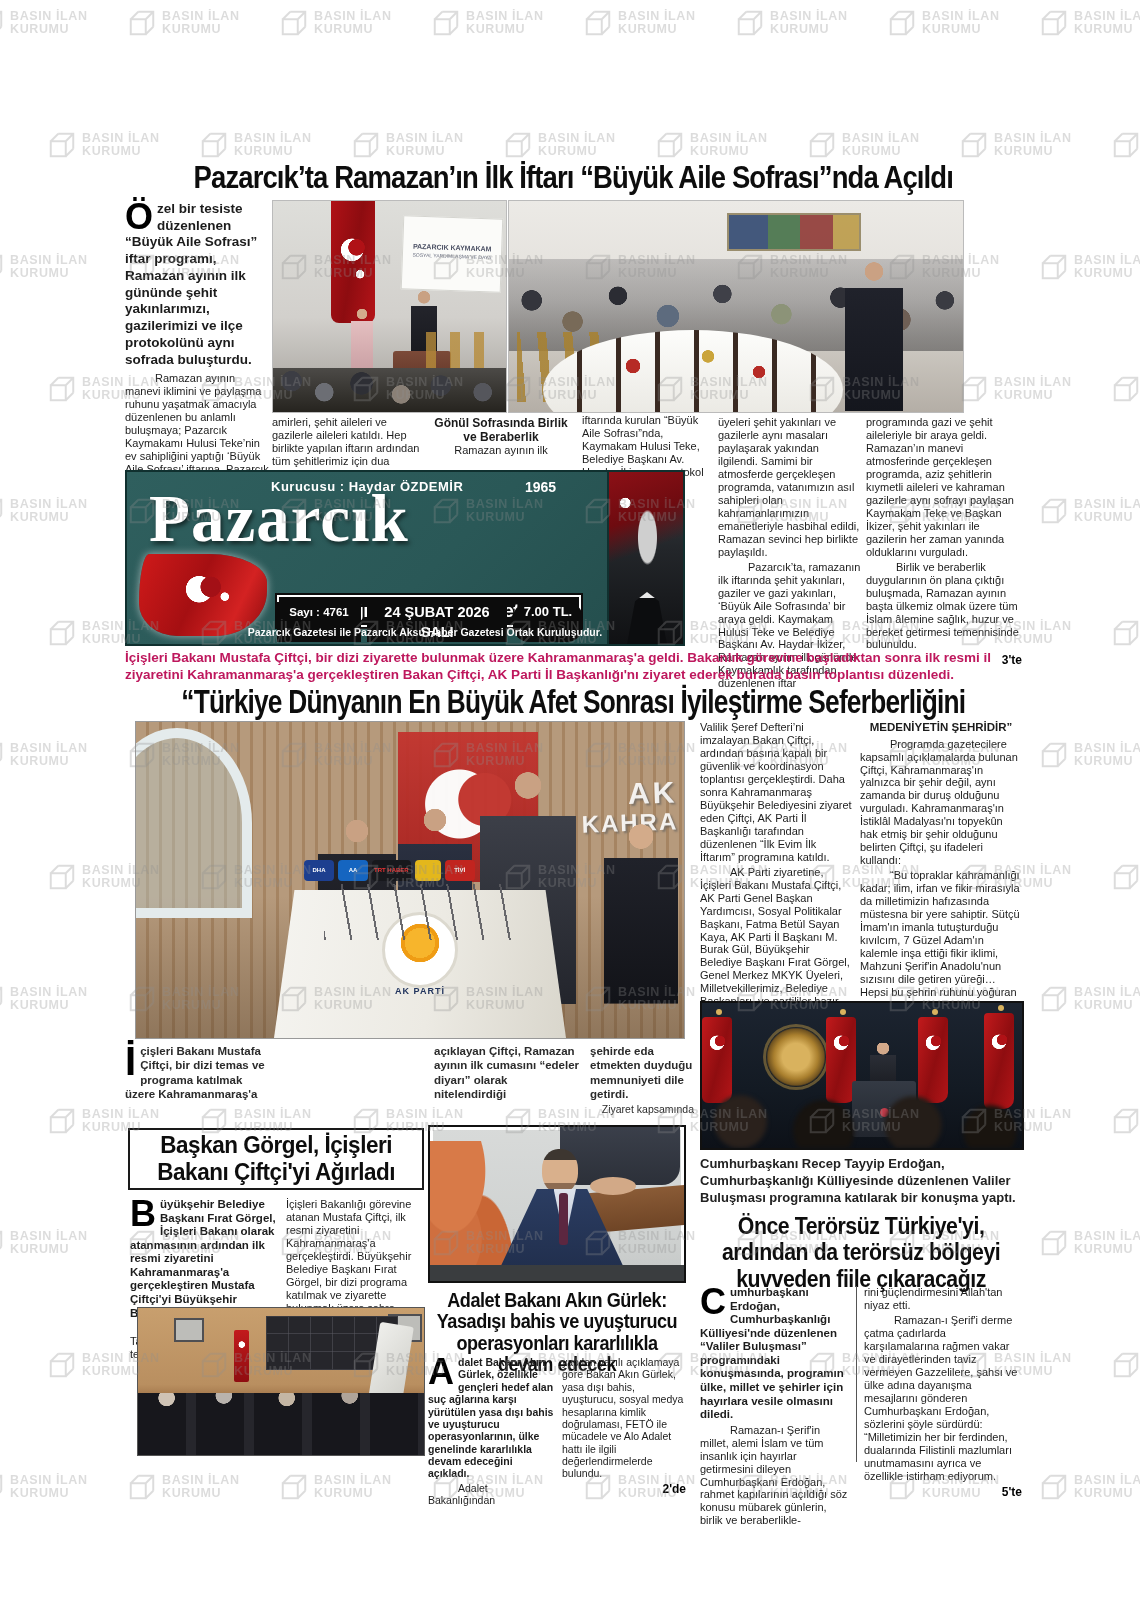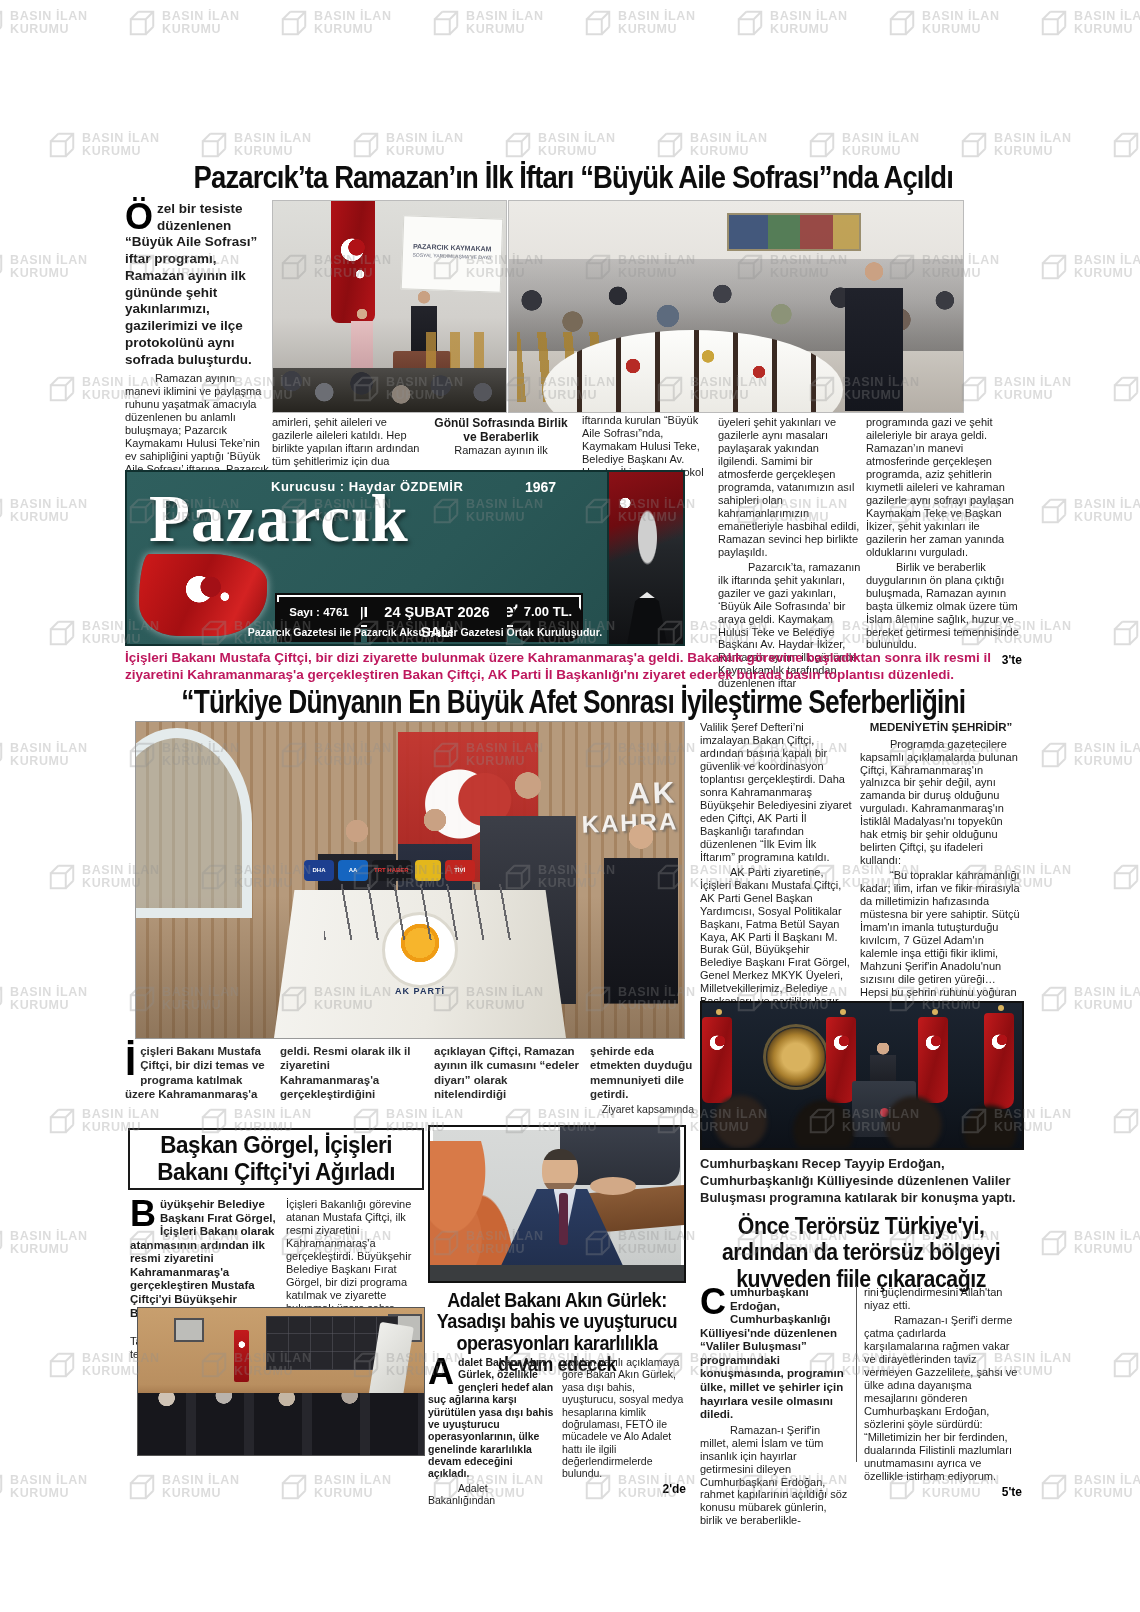--- a/index.html
+++ b/index.html
@@ -294,21 +294,21 @@
   </div>
   <div class="abs bodytxt" style="left:866px;top:416px;width:156px;">
     <p>programında gazi ve şehit aileleriyle bir araya geldi. Ramazan’ın manevi atmosferinde gerçekleşen programda, aziz şehitlerin kıymetli aileleri ve kahraman gazilerle aynı sofrayı paylaşan Kaymakam Teke ve Başkan İkizer, şehit yakınları ile gazilerin her zaman yanında olduklarını vurguladı.</p>
     <p class="indent">Birlik ve beraberlik duygularının ön plana çıktığı buluşmada, Ramazan ayının başta ülkemiz olmak üzere tüm İslam âlemine sağlık, huzur ve bereket getirmesi temennisinde bulunuldu.</p>
     <div class="cont-mark">3'te</div>
   </div>
 
   <div id="masthead" class="abs" style="left:125px;top:470px;width:560px;height:176px;box-sizing:border-box;">
     <div id="mh-ataturk" class="abs" style="right:0;top:0;width:74px;height:100%;"></div>
     <div id="mh-founder" class="abs" style="left:108px;top:7px;">Kurucusu : Haydar ÖZDEMİR</div>
-    <div id="mh-year" class="abs" style="left:398px;top:7px;">1967</div>
+    <div id="mh-year" class="abs" style="left:398px;top:7px;">1965</div>
     <div id="mh-title" class="abs" style="left:22px;top:8px;">Pazarcık</div>
     <div id="mh-flag" class="abs" style="left:12px;top:82px;width:128px;height:82px;"></div>
     <div id="mh-slogan" class="abs" style="left:150px;top:92px;width:300px;height:28px;margin-top:31px;">Bağımsız Siyasi Gazete</div>
     <div class="abs" style="left:150px;top:130px;width:306px;display:flex;gap:6px;">
       <div class="mh-box" style="width:84px;font-size:11.5px;font-weight:bold;line-height:20px;">Sayı : 4761</div>
       <div class="mh-box" style="flex:1;font-size:14.5px;font-weight:bold;line-height:20px;">24 ŞUBAT 2026 SALI</div>
       <div class="mh-box" style="width:70px;font-size:13px;font-weight:bold;line-height:20px;border-radius:16px;">7.00 TL.</div>
     </div>
     <div id="mh-footer" class="abs" style="left:118px;top:154px;width:360px;">Pazarcık Gazetesi ile Pazarcık Aksu Haber Gazetesi Ortak Kuruluşudur.</div>
   </div>
@@ -365,21 +365,20 @@
     <div class="p4-flag"></div>
     <div class="p4-flag"></div>
     <div class="p4-erdogan"></div>
     <div class="p4-podium"></div>
     <div class="p4-crowd"></div>
   </div>
 
   <div class="abs capcol" style="left:125px;top:1044px;width:146px;">
     <span class="dropcap" style="font-size:40px;">İ</span><span>çişleri Bakanı Mustafa Çiftçi, bir dizi temas ve programa katılmak üzere Kahramanmaraş'a</span>
   </div>
-  <div class="abs capcol" style="left:280px;top:1044px;width:146px;">geldi. Resmi olarak ilk il ziyaretini Kahramanmaraş'a gerçekleştirdiğini</div>
   <div class="abs capcol" style="left:434px;top:1044px;width:148px;">açıklayan Çiftçi, Ramazan ayının ilk cumasını “edeler diyarı” olarak nitelendirdiği</div>
   <div class="abs capcol" style="left:590px;top:1044px;width:104px;">
     <span>şehirde eda etmekten duyduğu memnuniyeti dile getirdi.</span>
     <div style="font-weight:normal;font-size:10.5px;text-align:right;margin-top:1px;">Ziyaret kapsamında</div>
   </div>
 
   <div id="gorgel-hbox" class="abs" style="left:128px;top:1128px;width:296px;height:62px;box-sizing:border-box;padding-top:2px;">
     <div class="headline cond" style="width:312px;font-size:24px;line-height:1.12;transform:scaleX(0.937);">Başkan Görgel, İçişleri Bakanı Çiftçi'yi Ağırladı</div>
   </div>
   <div class="abs bodytxt" style="left:130px;top:1198px;width:146px;">

